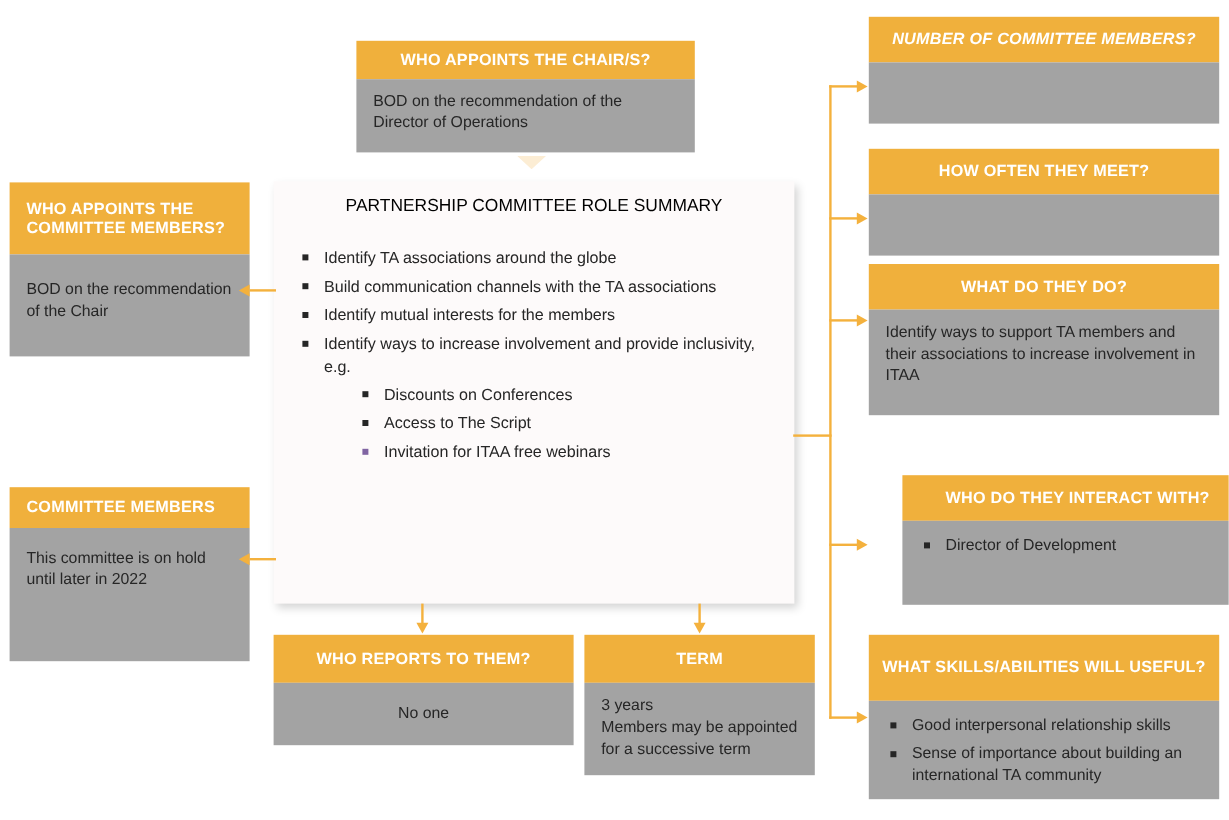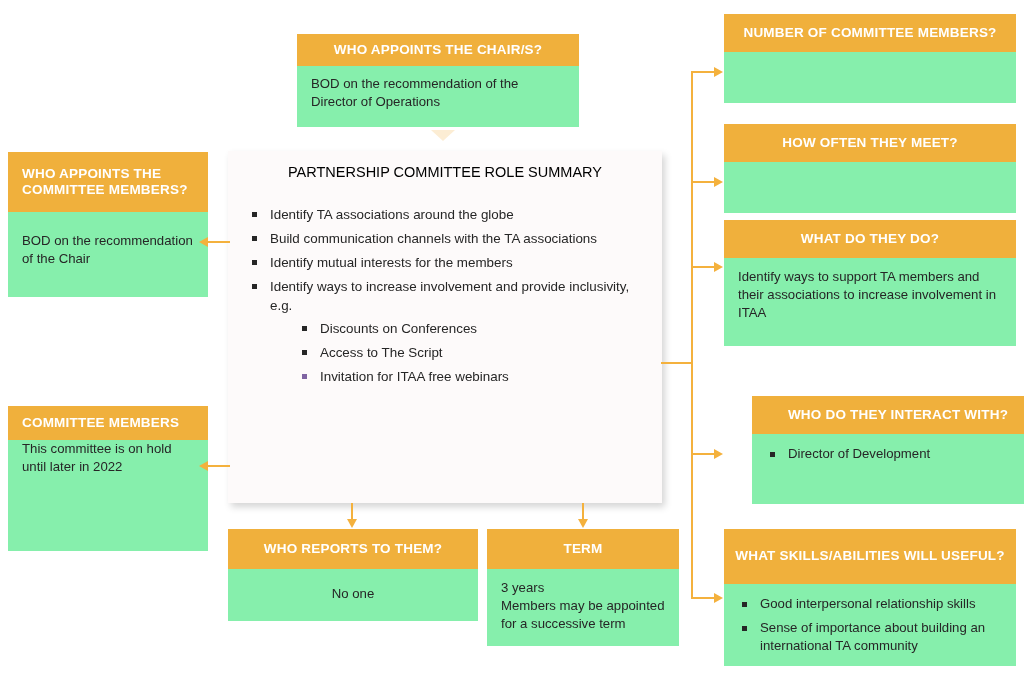--- a/index.html
+++ b/index.html
@@ -33,21 +33,21 @@
     text-align: center;
     box-sizing: border-box;
     padding: 8px 10px;
     line-height: 1.22;
   }
   .card .hdr.left {
     text-align: left;
     padding-left: 14px;
   }
   .card .body {
-    background: #86efac;
+    background: #a3a3a3;
     color: #262626;
     font-size: 13.2px;
     line-height: 1.35;
     box-sizing: border-box;
     padding: 9px 14px;
   }
   .card .body.center {
     text-align: center;
   }
   .card .body.empty {
@@ -179,35 +179,35 @@
     </div>
   </div>
 
   <div class="card" id="card-left-0" style="left:8px; top:152px; width:200px; height:145px;">
     <div class="hdr left" style="height:60px; display:flex; align-items:center;">WHO APPOINTS THE COMMITTEE MEMBERS?</div>
     <div class="body" style="height:85px; padding-top:20px;">BOD on the recommendation of the Chair</div>
   </div>
 
   <div class="card" id="card-left-1" style="left:8px; top:406px; width:200px; height:145px;">
     <div class="hdr left" style="height:34px; display:flex; align-items:center;text-align:center;">COMMITTEE MEMBERS</div>
-    <div class="body" style="height:111px; padding-top:0;">This committee is on hold until later in 2022</div>
+    <div class="body" style="height:111px; padding-top:16px;">This committee is on hold until later in 2022</div>
   </div>
 
   <div class="card" id="card-bottom-0" style="left:228px; top:529px; width:250px; height:92px;">
     <div class="hdr" style="height:40px; display:flex; align-items:center; justify-content:center;">WHO REPORTS TO THEM?</div>
     <div class="body center" style="height:52px; padding-top:16px;">No one</div>
   </div>
 
   <div class="card" id="card-bottom-1" style="left:487px; top:529px; width:192px; height:117px;">
     <div class="hdr" style="height:40px; display:flex; align-items:center; justify-content:center;">TERM</div>
     <div class="body" style="height:77px; padding-top:10px; white-space:pre-line;">3 years
 Members may be appointed for a successive term</div>
   </div>
 
-  <div class="card" id="card-right-0" style="left:724px; top:14px; width:292px; height:87px;">
+  <div class="card" id="card-right-0" style="left:724px; top:14px; width:292px; height:87px;font-style:italic;">
     <div class="hdr" style="height:38px; display:flex; align-items:center; justify-content:center;">NUMBER OF COMMITTEE MEMBERS?</div>
     <div class="body empty" style="height:51px;"></div>
   </div>
 
   <div class="card" id="card-right-1" style="left:724px; top:124px; width:292px; height:89px;">
     <div class="hdr" style="height:38px; display:flex; align-items:center; justify-content:center;">HOW OFTEN THEY MEET?</div>
     <div class="body empty" style="height:51px;"></div>
   </div>
 
   <div class="card" id="card-right-2" style="left:724px; top:220px; width:292px; height:126px;">

